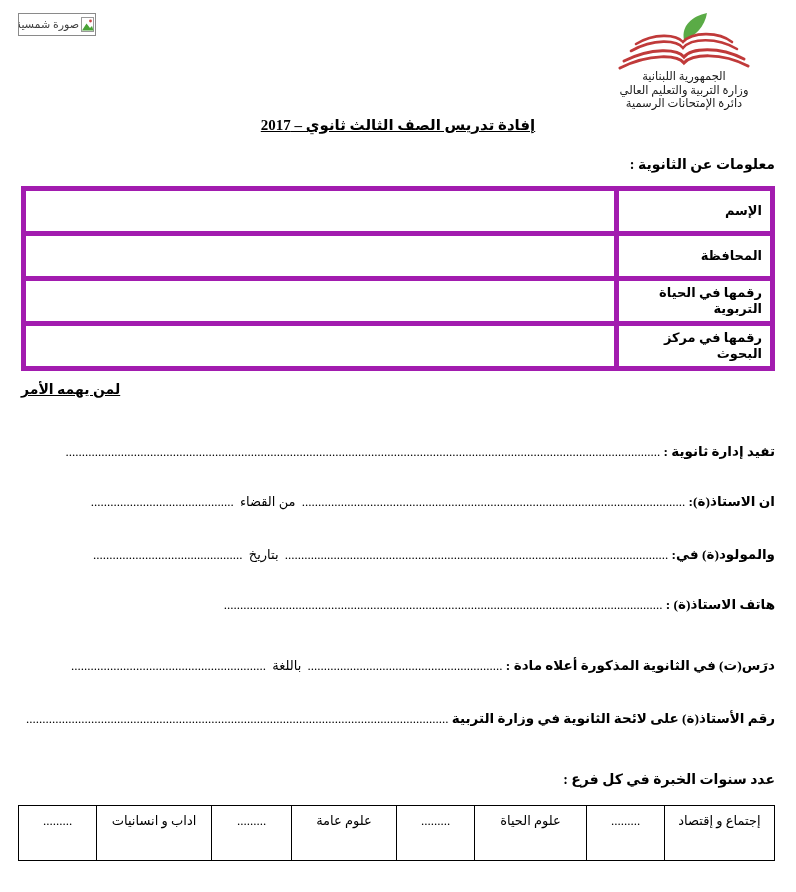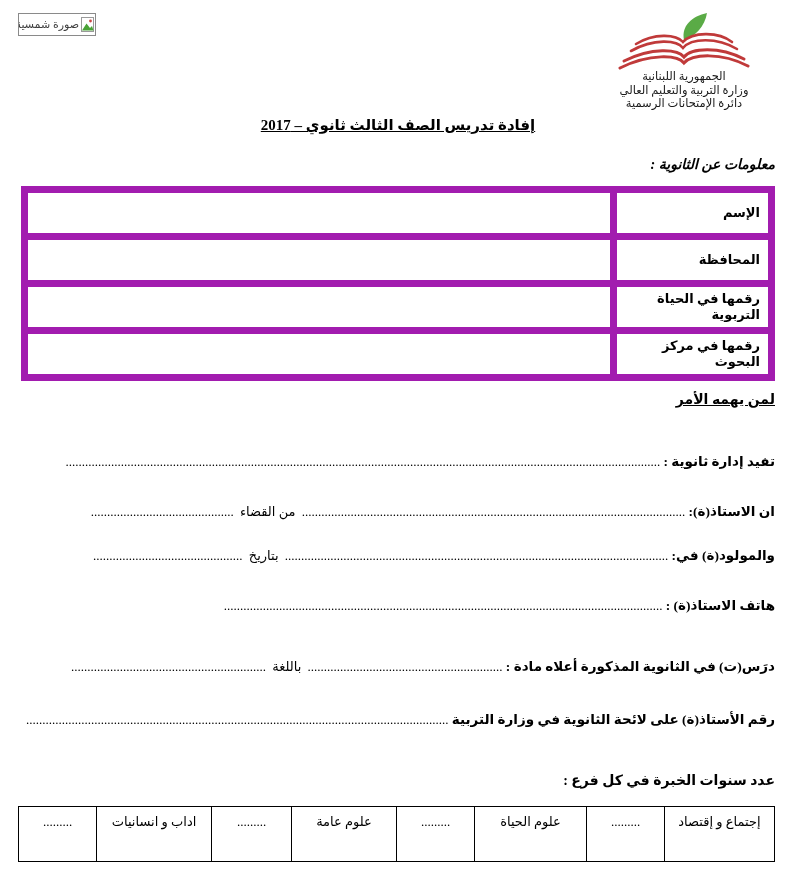--- a/index.html
+++ b/index.html
@@ -19,41 +19,41 @@
   .photo-box svg{flex:0 0 auto;}
   .logo-block{position:absolute;right:12px;top:12px;width:200px;text-align:center;}
   .logo-block svg{display:block;margin:0 auto;}
   .org-line{font-size:11.5px;line-height:13.5px;color:#1a1a1a;white-space:nowrap;}
   
   .content{direction:rtl;padding:0 21px 0 21px;}
   .doc-title{
     text-align:center;font-size:15px;font-weight:bold;margin-top:4px;
     text-decoration:underline;
   }
-  .sec-heading{font-weight:bold;font-size:14px;text-align:right;margin-top:22px;font-style:italic;}
+  .sec-heading{font-weight:bold;font-size:14px;text-align:right;margin-top:22px;}
   
   table.info{
     border-collapse:collapse;width:754px;margin-top:13px;table-layout:fixed;
   }
-  table.info td{border:7px solid #a21caf;height:38px;vertical-align:middle;}
+  table.info td{border:5px solid #a21caf;height:38px;vertical-align:middle;}
   table.info td.lbl{width:142px;font-weight:bold;font-size:13px;padding-right:8px;}
   table.info td.val{font-size:13px;}
   .concern{
-    text-align:right;font-weight:bold;font-size:14px;margin-top:10px;
+    text-align:left;font-weight:bold;font-size:14px;margin-top:10px;
     text-decoration:underline;
   }
   .fline{
     white-space:nowrap;overflow:hidden;font-size:13px;line-height:17px;
     direction:rtl;text-align:right;
   }
   .fline .lab{font-weight:bold;font-size:13.5px;}
   .fline .mid{margin:0 3px;}
   .mt1{margin-top:45px;}
   .mt2{margin-top:33px;}
-  .mt3{margin-top:27px;}
+  .mt3{margin-top:36px;}
   .mt4{margin-top:33px;}
   .mt5{margin-top:44px;}
   .mt6{margin-top:36px;}
   .exp-heading{font-weight:bold;font-size:14px;text-align:right;margin-top:44px;}
   table.exp{
     border-collapse:collapse;width:756px;margin-top:17px;table-layout:fixed;
     direction:rtl;
   }
   table.exp td{
     border:1px solid #000;height:46px;vertical-align:top;padding-top:7px;

